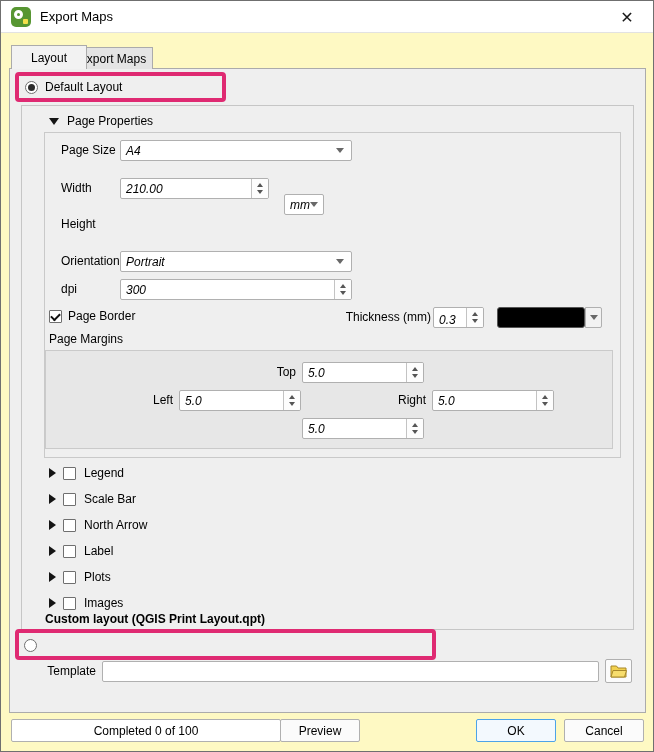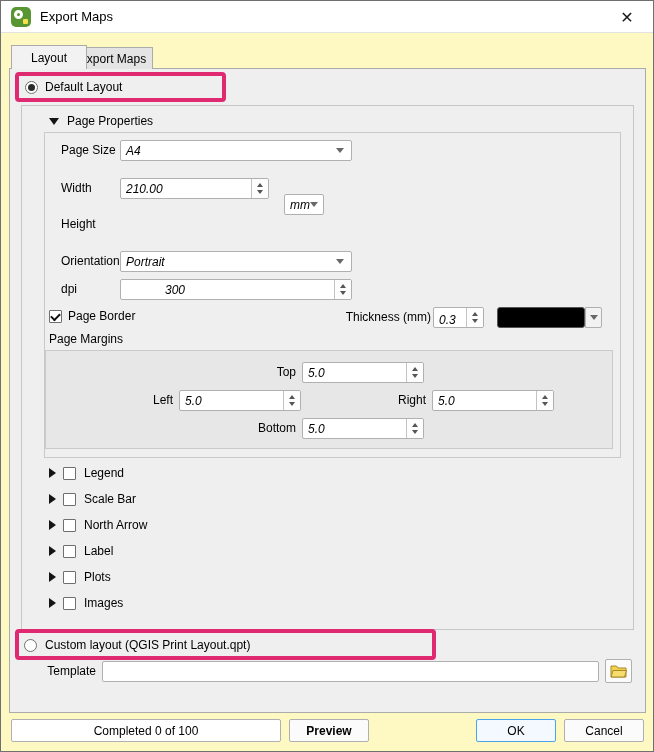--- a/index.html
+++ b/index.html
@@ -150,21 +150,21 @@
 
   <span class="lbl" style="left:60px; top:213px;">Height</span>
 
   <span class="lbl" style="left:60px; top:250px;">Orientation</span>
   <div class="field" style="left:119px; top:250px; width:232px;">
     <span class="val">Portrait</span>
     <i class="combo-arrow"></i>
   </div>
 
   <span class="lbl" style="left:60px; top:278px;">dpi</span>
-  <div class="field" style="left:119px; top:278px; width:232px;padding-left:39px;">
+  <div class="field" style="left:119px; top:278px; width:232px;">
     <span class="val">300</span>
     <span class="spin-btns">
       <i class="tri-up"></i>
       <i class="tri-dn"></i>
     </span>
   </div>
 
   <span class="cb checked" style="position:absolute; left:48px; top:309px;"></span>
   <span class="lbl" style="left:67px; top:305px;">Page Border</span>
   <span class="lbl r" style="left:330px; top:306px; width:100px;">Thickness (mm)</span>
@@ -203,21 +203,20 @@
 
   <span class="lbl r" style="left:330px; top:389px; width:95px;">Right</span>
   <div class="field" style="left:431px; top:389px; width:122px;">
     <span class="val">5.0</span>
     <span class="spin-btns">
       <i class="tri-up"></i>
       <i class="tri-dn"></i>
     </span>
   </div>
 
-  <span class="lbl r" style="left:200px; top:417px; width:95px;">Bottom</span>
   <div class="field" style="left:301px; top:417px; width:122px;">
     <span class="val">5.0</span>
     <span class="spin-btns">
       <i class="tri-up"></i>
       <i class="tri-dn"></i>
     </span>
   </div>
 
   <div class="sect-row" style="left:48px; top:465px;">
     <i class="tri-collapsed"></i>
@@ -244,32 +243,32 @@
     <span class="cb"></span>
     <span>Plots</span>
   </div>
   <div class="sect-row" style="left:48px; top:595px;">
     <i class="tri-collapsed"></i>
     <span class="cb"></span>
     <span>Images</span>
   </div>
 
   <span class="radio" style="left:23px; top:638px;"></span>
-  <span class="lbl" style="left:44px; top:634px;">Custom layout (QGIS Print Layout.qpt)</span>
+  <span class="lbl" style="left:44px; top:608px;font-weight:bold;">Custom layout (QGIS Print Layout.qpt)</span>
   <div class="hl-rect" style="left: 14px; top: 628px; width: 421px; height: 31px; border-color: rgb(223, 42, 114);"></div>
 
   <span class="lbl r" style="left:40px; top:660px; width:55px;">Template</span>
   <input class="text-input" type="text" value="" style="">
   <div class="folder-btn">
     <svg width="17" height="14" viewBox="0 0 17 14">
       <path d="M1 2 h5.5 l1.5 2 h8 v9 H1 z" fill="#f2d14f" stroke="#a8882a" stroke-width="1"></path>
       <path d="M1 13 l2 -6.5 h13.5 l-2 6.5 z" fill="#f7dd6d" stroke="#a8882a" stroke-width="1"></path>
     </svg>
   </div>
 
   <div class="progress">
     <span>Completed 0 of 100</span>
   </div>
-  <div class="btn" style="left:288px;font-weight:bold;">Preview</div>
+  <div class="btn" style="left:279px;">Preview</div>
   <div class="btn default" style="left:475px;">OK</div>
   <div class="btn" style="left:563px;">Cancel</div>
 
 </div>
 
 </body></html>

